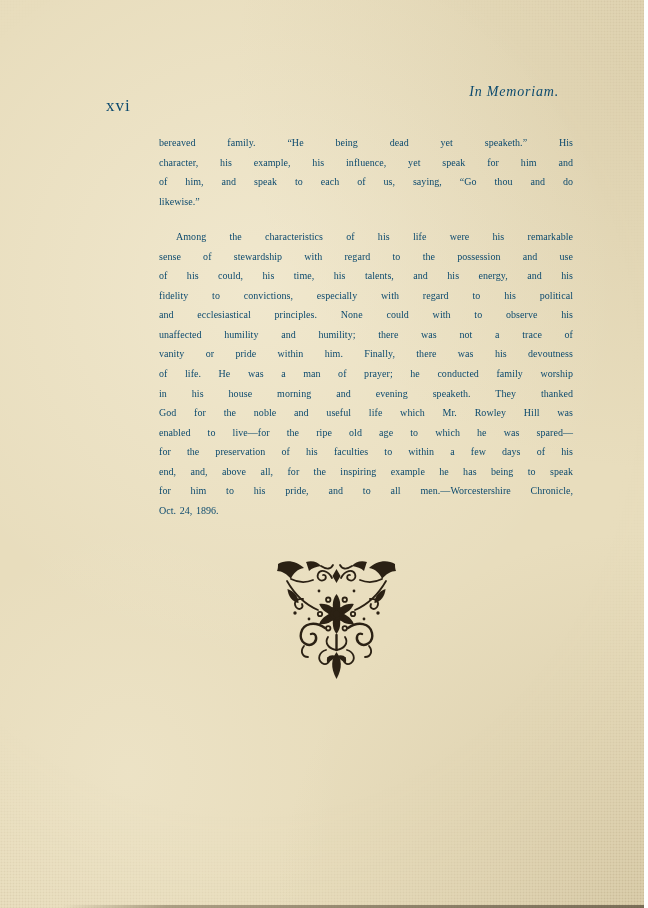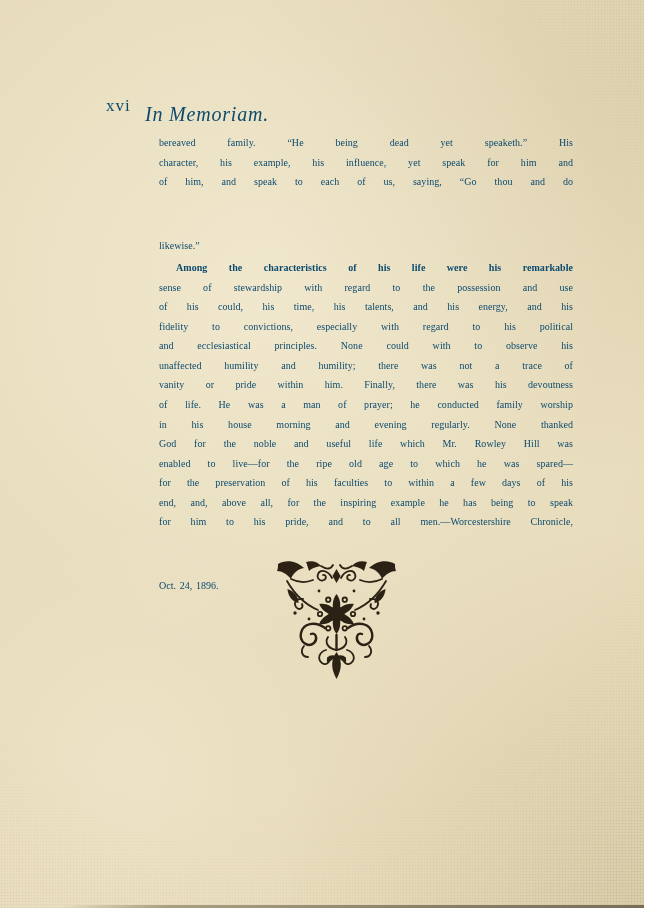--- a/index.html
+++ b/index.html
@@ -31,32 +31,32 @@
   .bottom-edge{
     position:absolute;left:62px;right:0;bottom:0;height:3px;pointer-events:none;
     background:linear-gradient(to right, rgba(96,82,58,0) 0%, rgba(96,82,58,.45) 18%, rgba(74,62,44,.55) 60%, rgba(58,48,34,.6) 100%);
     filter:blur(.4px);
   }
   .folio{
     position:absolute;left:106px;top:96px;
     font-size:17px;letter-spacing:1px;
   }
   .running-head{
-    position:absolute;left:145px;top:103px;width:414px;
-    text-align:left;font-style:italic;
-    font-size:20px;letter-spacing:0.8px;
+    position:absolute;left:145px;top:84px;width:414px;
+    text-align:right;font-style:italic;
+    font-size:14px;letter-spacing:0.8px;
   }
   .body-text{
     position:absolute;left:159px;top:133px;width:414px;
     font-size:10px;line-height:19.55px;
     letter-spacing:0.05px;word-spacing:1px;
   }
   .line{text-align:justify;text-align-last:justify;}
-  .p-end{text-align-last:left;margin-top:44px;}
-  .p-start{text-indent:17px;margin-top:3px;font-weight:bold;}
+  .p-end{text-align-last:left;}
+  .p-start{text-indent:17px;margin-top:16px;}
   .it{}
   .ornament{position:absolute;left:273px;top:557px;width:127px;height:124px;}
   .ornament svg{display:block;width:100%;height:100%;}
   .orn-fill{fill:#2b2114;stroke:none;}
   .orn-s{fill:none;stroke:#2b2114;stroke-width:1.8;stroke-linecap:round;}
   .orn-s2{fill:none;stroke:#2b2114;stroke-width:2.4;stroke-linecap:round;}
 </style>
 </head>
 <body>
 
@@ -73,21 +73,21 @@
     <div class="line">of him, and speak to each of us, saying, “Go thou and do</div>
     <div class="line p-end">likewise.”</div>
     <div class="line p-start">Among the characteristics of his life were his remarkable</div>
     <div class="line">sense of stewardship with regard to the possession and use</div>
     <div class="line">of his could, his time, his talents, and his energy, and his</div>
     <div class="line">fidelity to convictions, especially with regard to his political</div>
     <div class="line">and ecclesiastical principles.  None could with to observe his</div>
     <div class="line">unaffected humility and humility; there was not a trace of</div>
     <div class="line">vanity or pride within him.  Finally, there was his devoutness</div>
     <div class="line">of life.  He was a man of prayer; he conducted family worship</div>
-    <div class="line">in his house morning and evening regularly.  None thanked</div>
+    <div class="line">in his house morning and evening speaketh.  They thanked</div>
     <div class="line">God for the noble and useful life which Mr. Rowley Hill was</div>
     <div class="line">enabled to live—for the ripe old age to which he was spared—</div>
     <div class="line">for the preservation of his faculties to within a few days of his</div>
     <div class="line">end, and, above all, for the inspiring example he has being to speak</div>
     <div class="line"><span>for him to his pride, and to all men.—</span><span class="it">Worcestershire Chronicle,</span></div>
     <div class="line p-end">Oct. 24, 1896.</div>
   </div>
 
   <div class="ornament">
     <svg viewBox="0 0 127 124" xmlns="http://www.w3.org/2000/svg">

